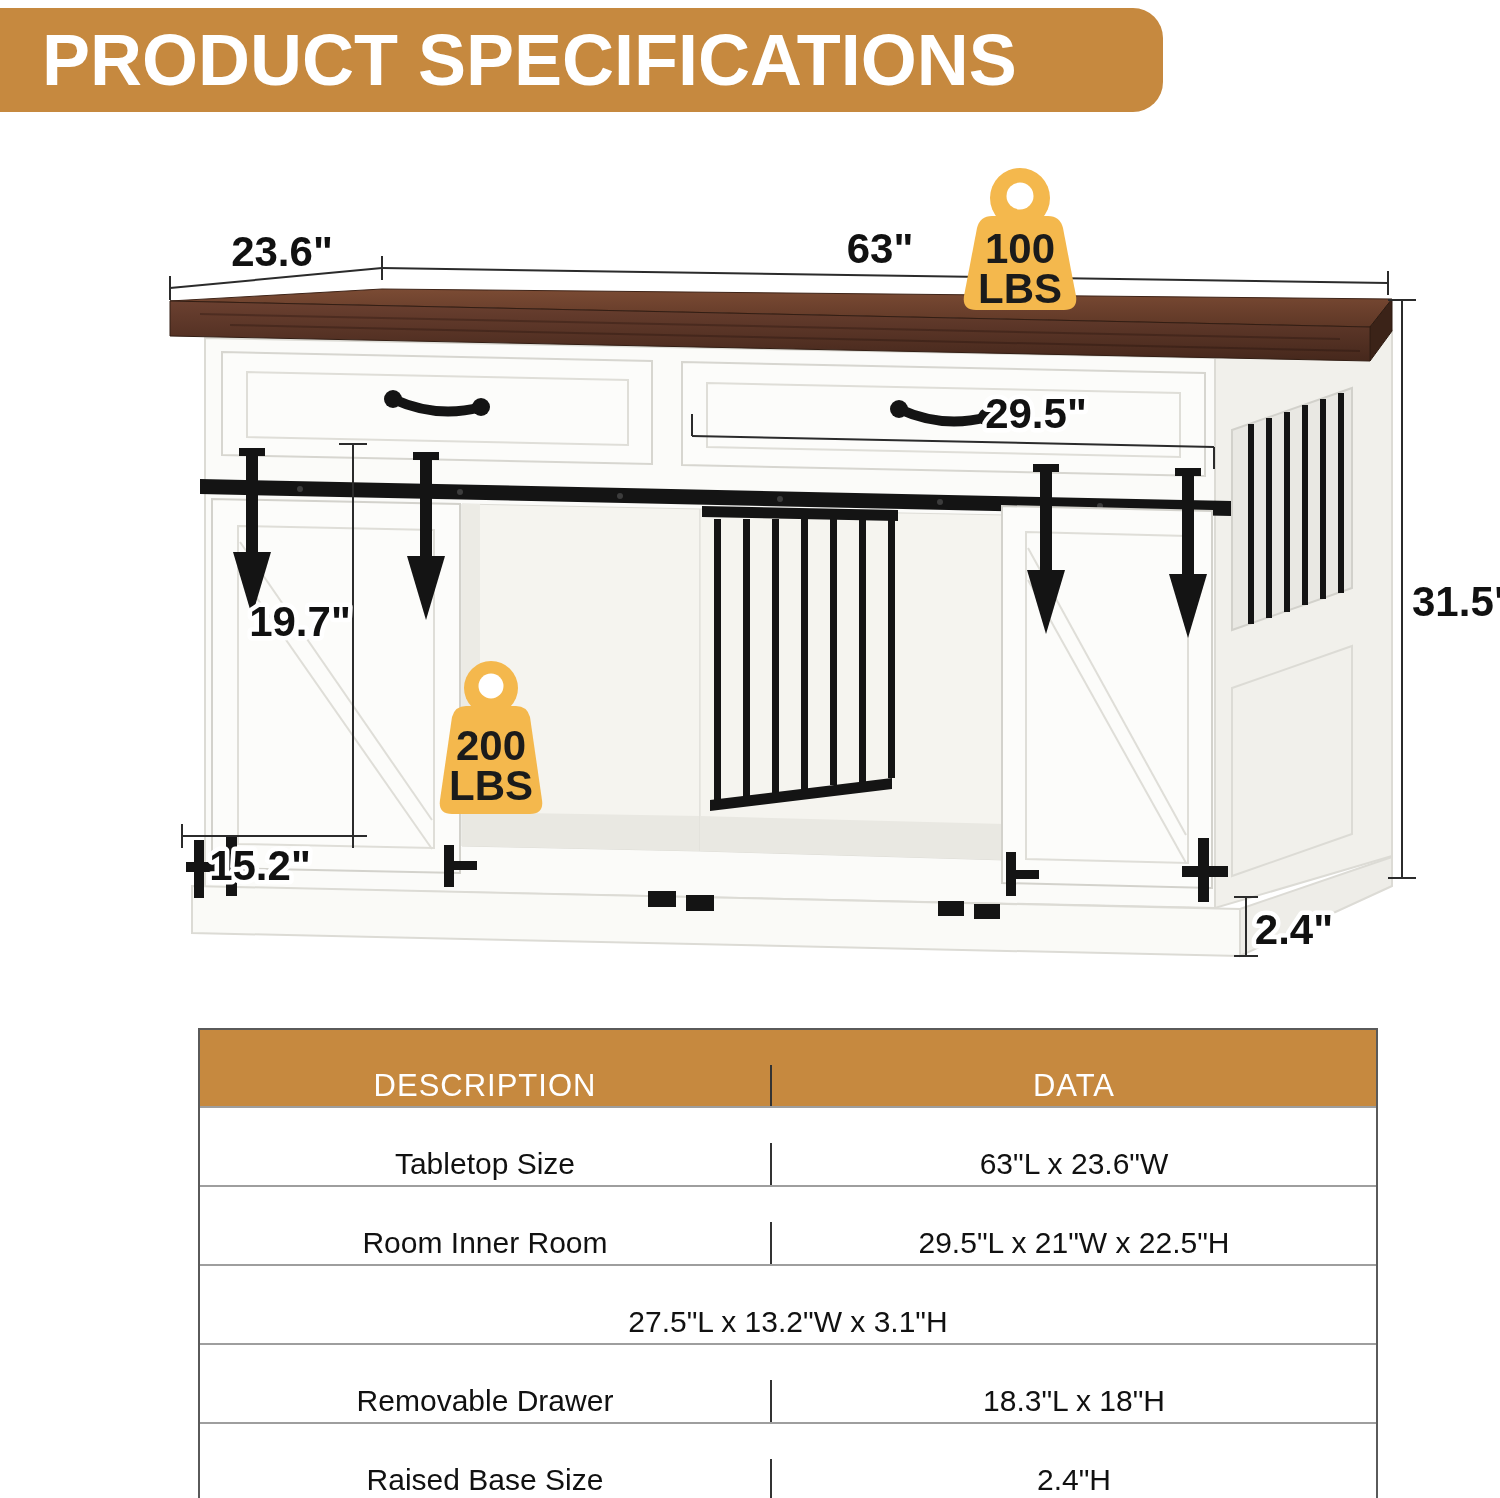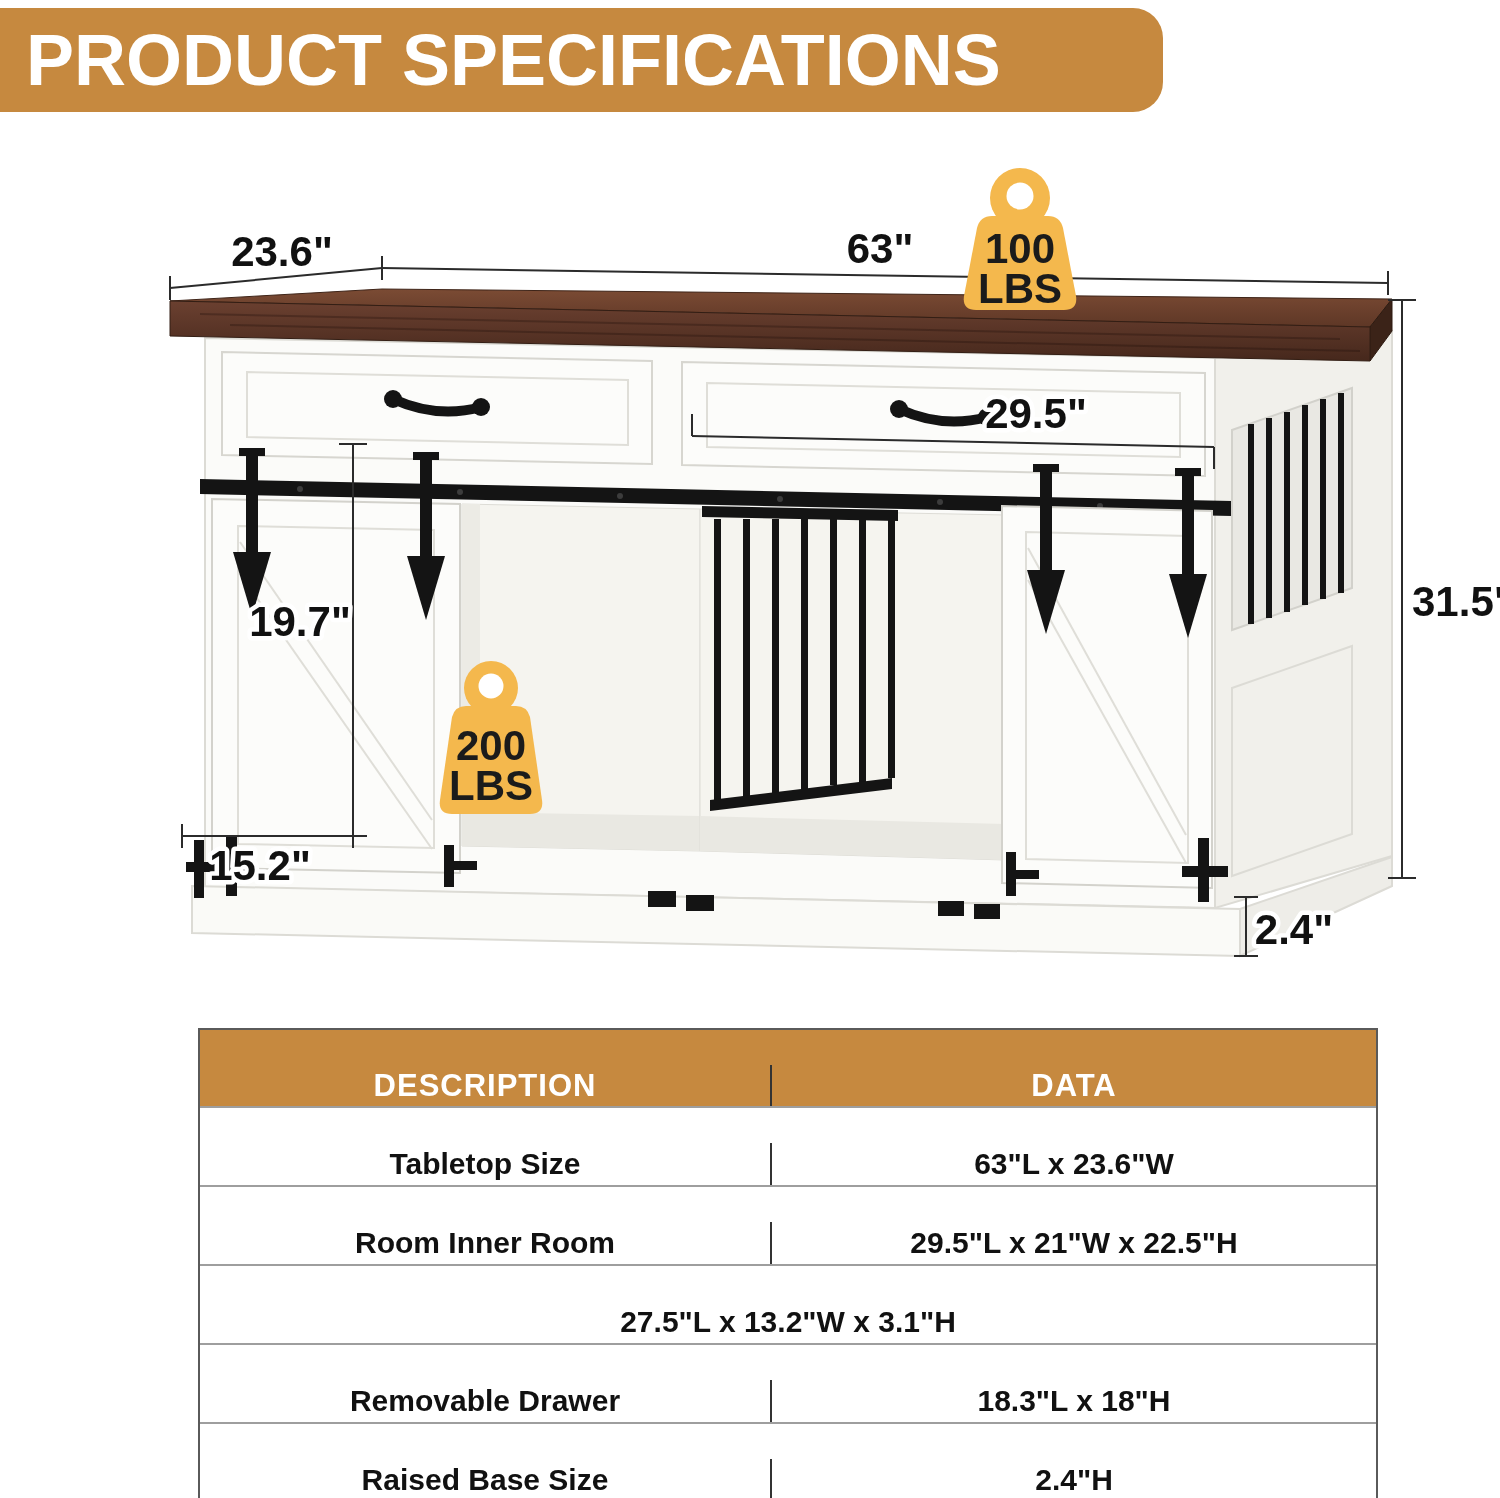--- a/index.html
+++ b/index.html
@@ -2,21 +2,21 @@
 <html><head>
 <meta charset="utf-8">
 <style>
   html,body{margin:0;padding:0;background:#fff;}
   .canvas{position:relative;width:1500px;height:1498px;background:#fff;overflow:hidden;
           font-family:"Liberation Sans",sans-serif;}
 
   
   .banner{position:absolute;left:0;top:8px;width:1163px;height:104px;background:#C6893F;
           border-radius:0 30px 30px 0;display:flex;align-items:center;}
-  .banner span{color:#fff;font-weight:700;font-size:72px;letter-spacing:0;padding-left:26px;
+  .banner span{color:#fff;font-weight:700;font-size:72px;letter-spacing:0;padding-left:42px;
                white-space:nowrap;}
 
   
   .diagram{position:absolute;left:0;top:140px;width:1500px;height:880px;}
   .wood-top{fill:url(#gTop);stroke:#3E2418;stroke-width:1;}
   .wood-front{fill:url(#gFront);stroke:#331E14;stroke-width:1;}
   .wood-side{fill:#3B2318;stroke:#2E1B11;stroke-width:1;}
   .grain{stroke:rgba(25,12,6,.28);stroke-width:2;fill:none;}
   .body-front{fill:#FBFBF9;stroke:#DCDBD5;stroke-width:2;}
   .body-side{fill:#F1F0EB;stroke:#DCDBD5;stroke-width:2;}
@@ -37,21 +37,21 @@
   .badge-body{fill:#F4B84D;}
   .badge-hole{fill:#FFFFFF;}
   .badge-text{font-family:"Liberation Sans",sans-serif;font-weight:700;font-size:42px;fill:#1B1B1B;
               text-anchor:middle;}
 
   
   .spec-table{position:absolute;left:198px;top:1028px;width:1176px;border:2px solid #5A5A5A;
               background:#fff;}
   .t-row{display:flex;height:77px;border-top:2px solid #9E9E9E;}
   .t-row.header{height:76px;border-top:none;background:#C6893F;}
-  .t-cell{display:flex;align-items:center;justify-content:center;font-weight:700;font-size:30px;
+  .t-cell{display:flex;align-items:center;justify-content:center;font-weight:400;font-size:30px;
           color:#111;margin-top:35px;}
   .t-cell.desc{width:570px;border-right:2px solid #333;}
   .t-cell.data{flex:1;}
   .t-row.header .t-cell{color:#FFFFFF;font-size:31px;letter-spacing:1px;}
 </style>
 </head>
 <body>
 
 <div class="canvas">
 

